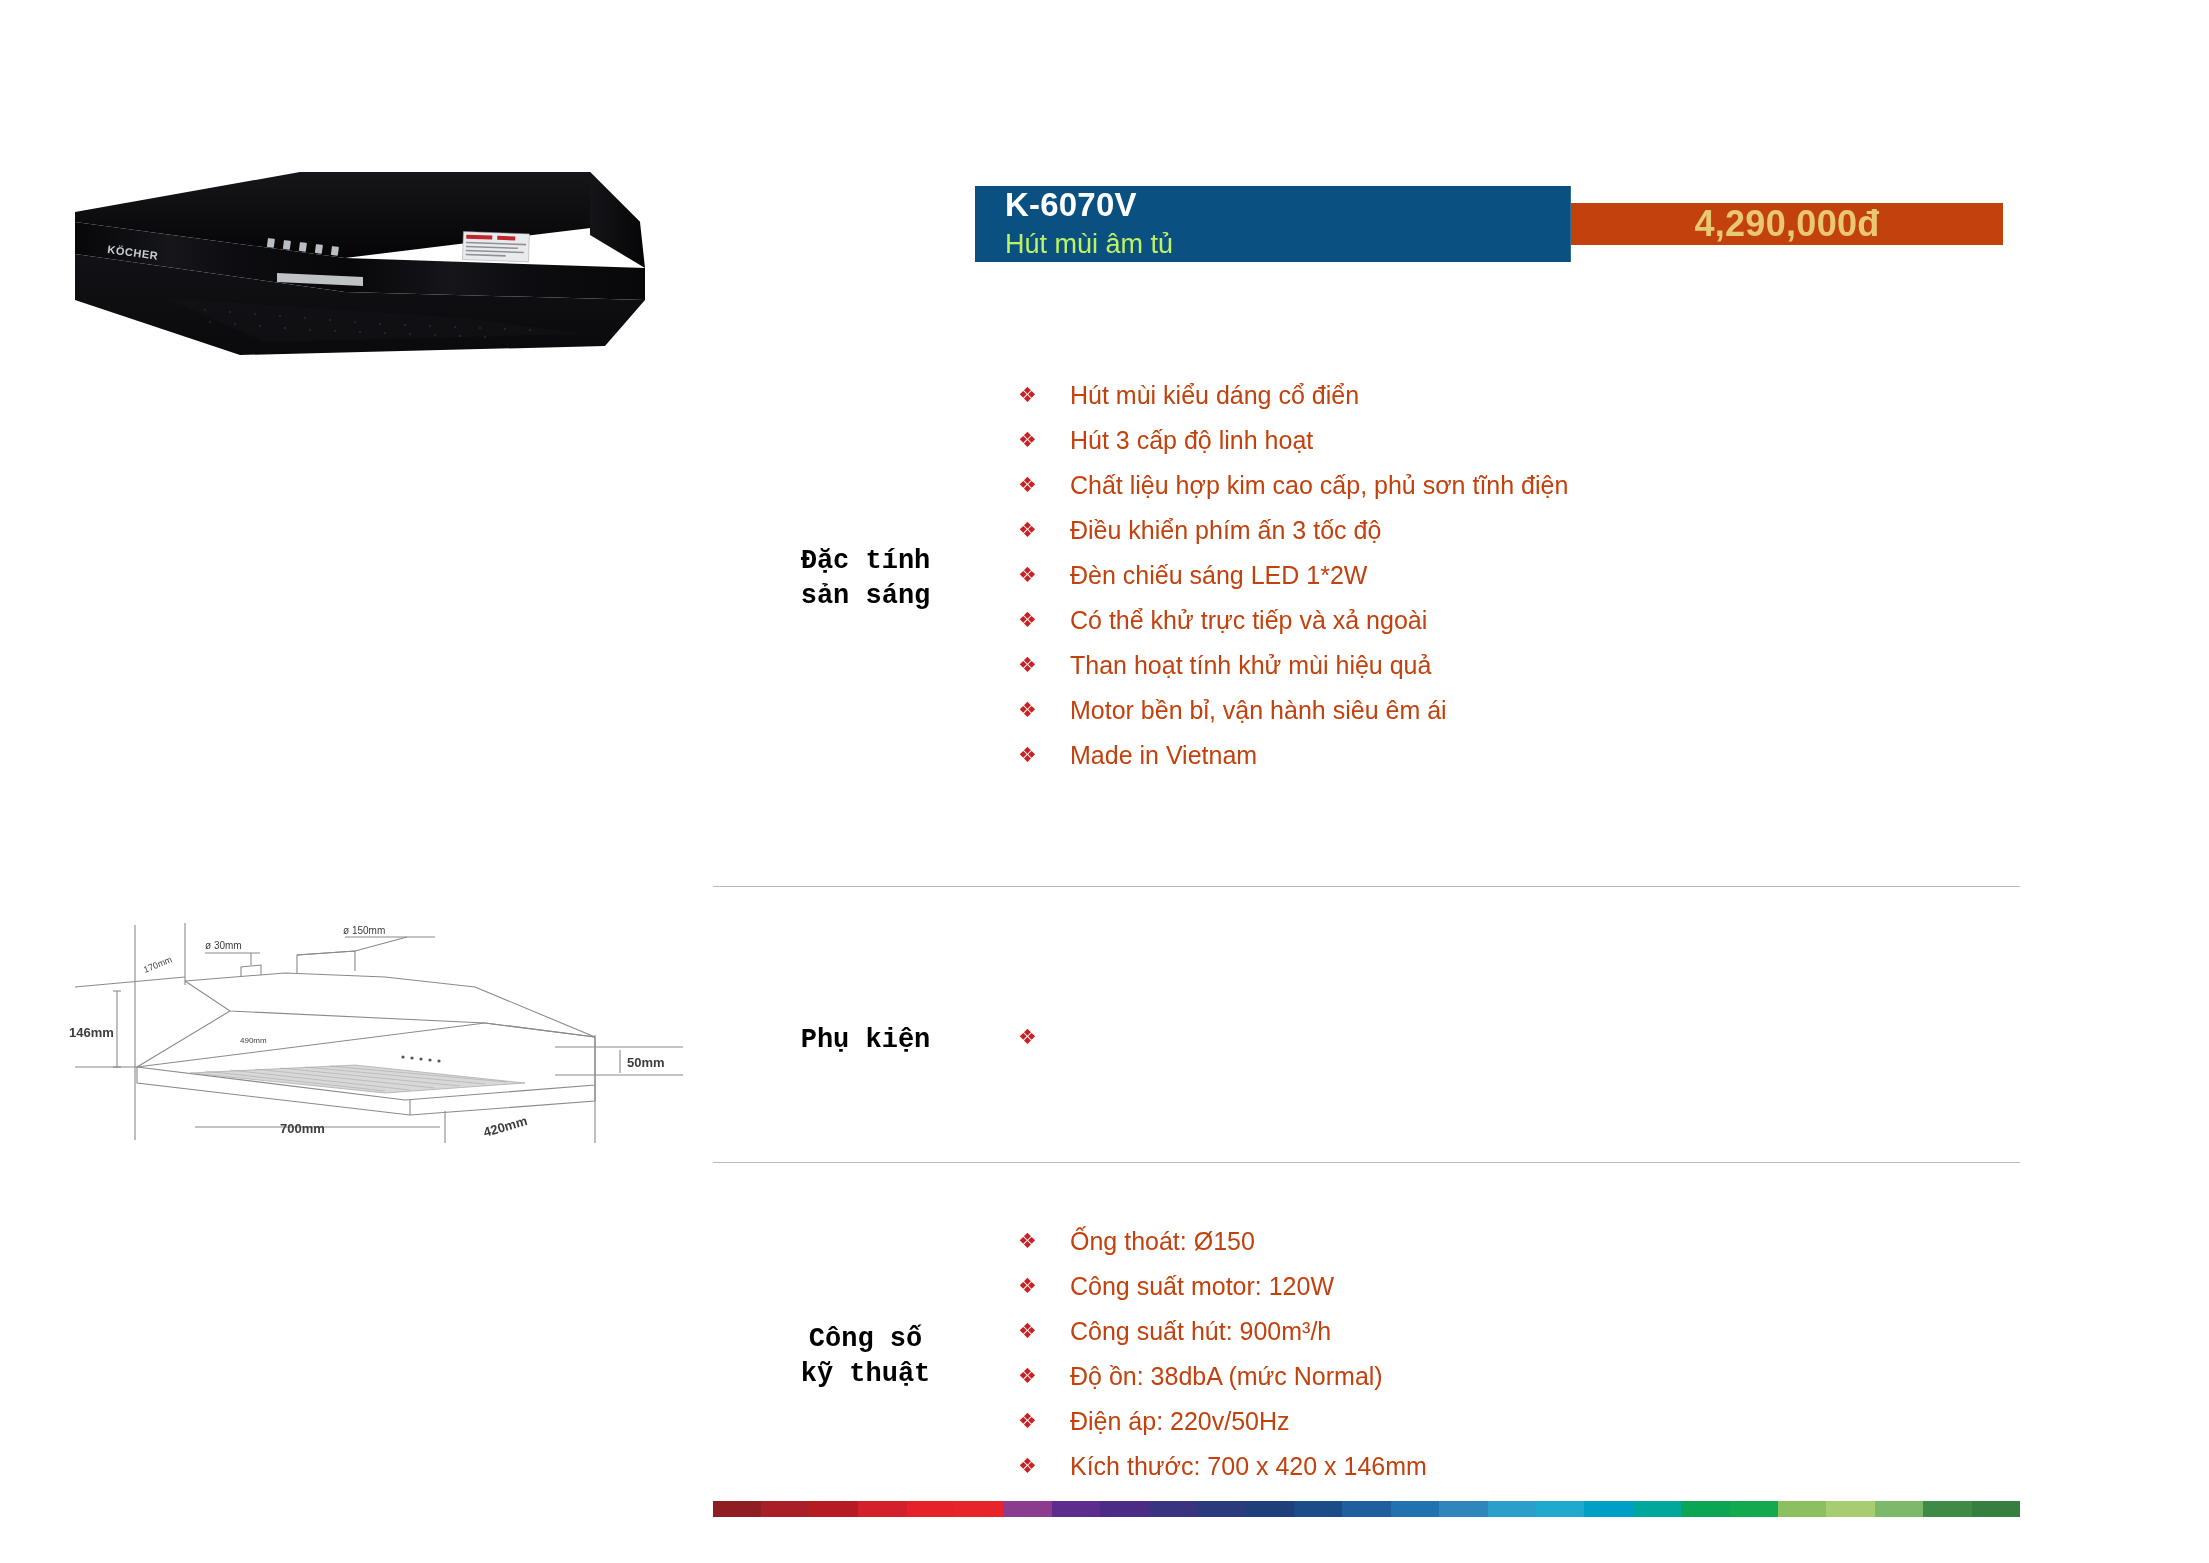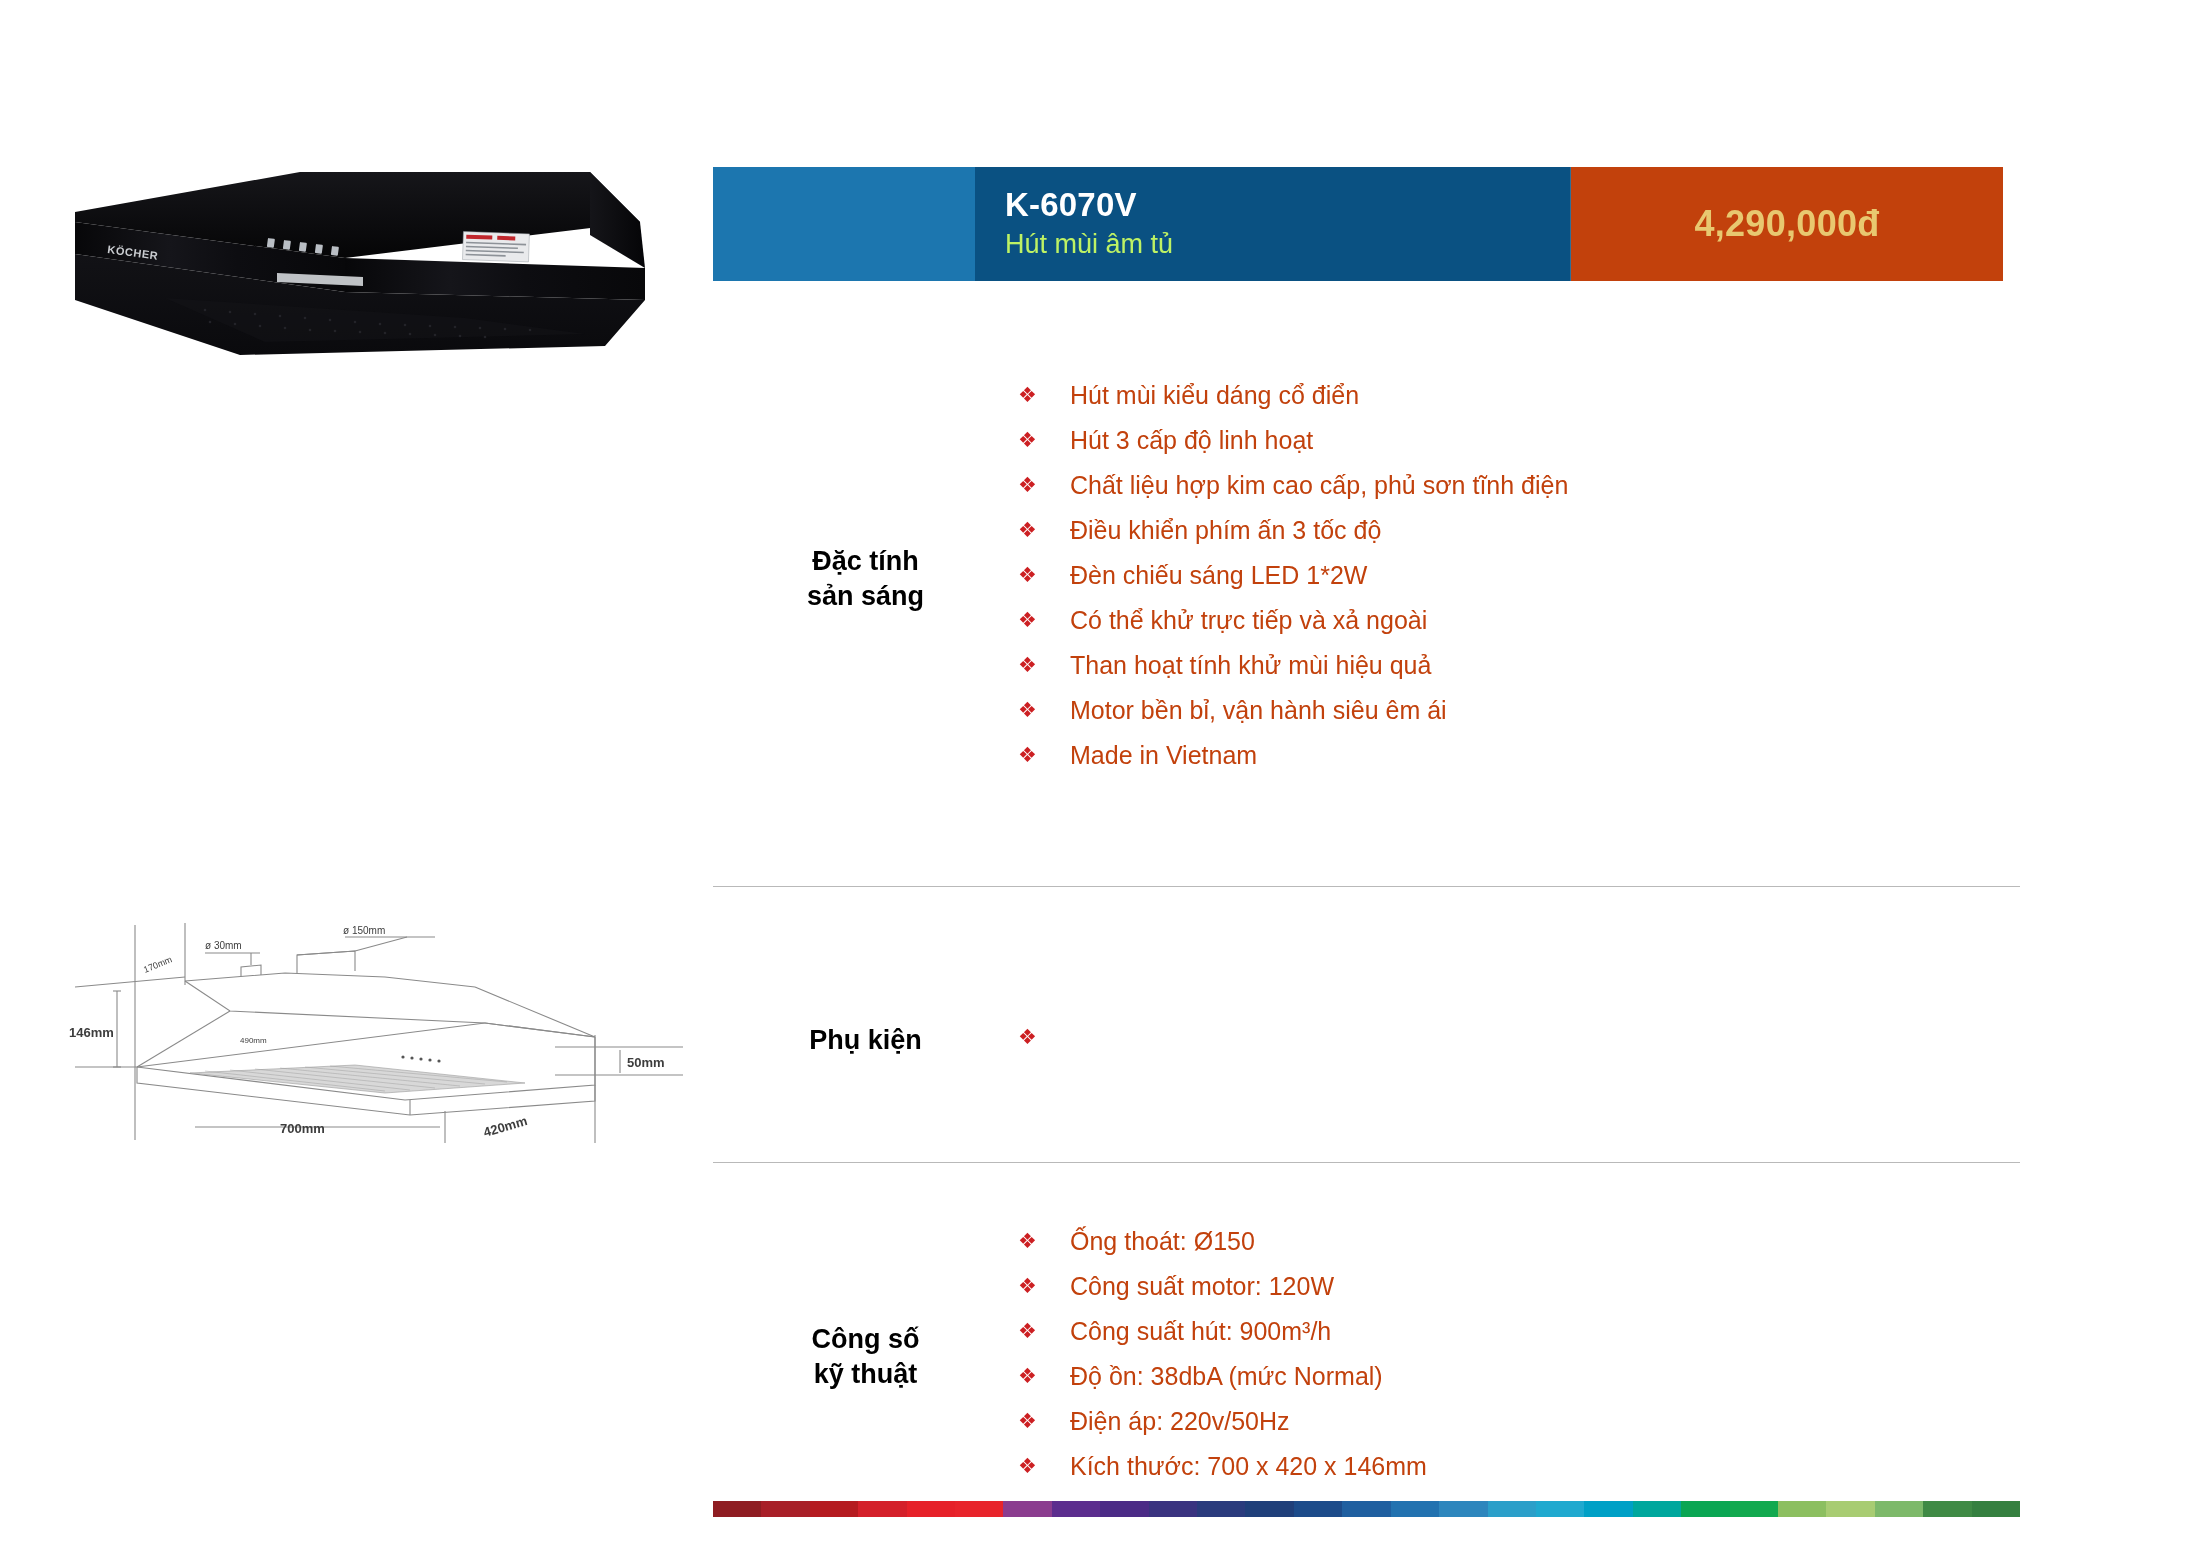--- a/index.html
+++ b/index.html
@@ -43,20 +43,21 @@
     left: 713px; top: 0;
     width: 1290px; height: 1563px;
   }
 
   
   .header-bar {
     position: absolute;
     left: 0; top: 167px;
     width: 1290px; height: 114px;
     display: flex;
+    align-items: center;
   }
   .hdr-pad {
     width: 262px;
     background: #1c76af;
     flex: 0 0 262px;
   }
   .hdr-title {
     flex: 1 1 auto;
     background: #0a5182;
     display: flex;
@@ -99,20 +100,21 @@
     left: 0;
     width: 1307px;
     display: flex;
   }
   .sec-label {
     flex: 0 0 305px;
     display: flex;
     align-items: center;
     justify-content: center;
     text-align: center;
+    font-family: Liberation Mono, monospace;
   }
   .sec-label-text {
     font-size: 27px;
     font-weight: bold;
     color: #000000;
     line-height: 1.28;
   }
   .sec-body {
     flex: 1 1 auto;
     padding-top: 2px;

